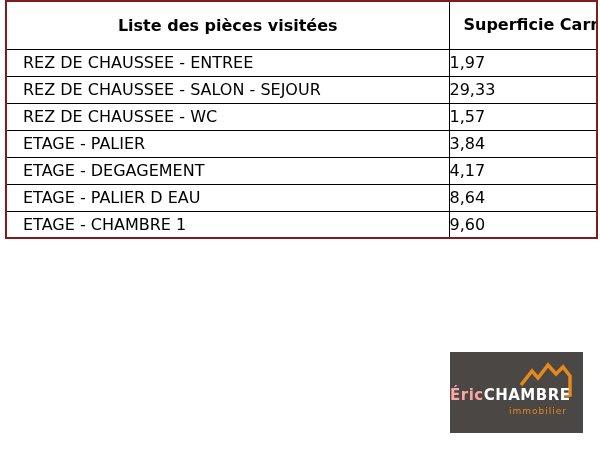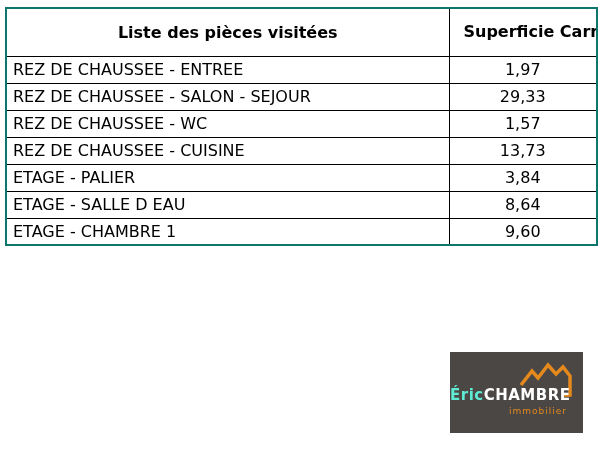--- a/index.html
+++ b/index.html
@@ -8,24 +8,24 @@
     background: #ffffff;
     font-family: "DejaVu Sans", "Liberation Sans", sans-serif;
     color: #000000;
     position: relative;
     overflow: hidden;
   }
   .sheet { position: absolute; left: 0; top: 0; width: 600px; height: 450px; }
 
   table.rooms {
     position: absolute;
-    left: 5px; top: 7px;
+    left: 5px; top: 0;
     width: 591px;
     border-collapse: collapse;
-    border: 2px solid #0f766e;
+    border: 2px solid #7f1d1d;
     table-layout: fixed;
   }
   table.rooms th, table.rooms td {
     border: 1px solid #000000;
     font-size: 16px;
     overflow: hidden;
     white-space: nowrap;
   }
   th.col-rooms {
     width: 443px;
@@ -41,25 +41,25 @@
     font-weight: bold;
     text-align: center;
     vertical-align: middle;
     white-space: normal;
     line-height: 1.25;
     padding: 0 14px;
   }
   td.room {
     height: 27px;
     text-align: left;
-    padding-left: 6px;
+    padding-left: 16px;
     vertical-align: middle;
   }
   td.area {
-    text-align: center;
+    text-align: left;
     vertical-align: middle;
   }
 
   .logo {
     position: absolute;
     left: 450px; top: 352px;
     width: 133px; height: 81px;
   }
   .logo-name {
     position: absolute;
@@ -105,48 +105,48 @@
     <tr>
       <td class="room">REZ DE CHAUSSEE - SALON - SEJOUR</td>
       <td class="area">29,33</td>
     </tr>
 
     <tr>
       <td class="room">REZ DE CHAUSSEE - WC</td>
       <td class="area">1,57</td>
     </tr>
 
-    <tr>
-      <td class="room">REZ DE CHAUSSEE - CUISINE</td>
-      <td class="area">13,73</td>
-    </tr>
 
     <tr>
       <td class="room">ETAGE - PALIER</td>
       <td class="area">3,84</td>
     </tr>
 
+    <tr>
+      <td class="room">ETAGE - DEGAGEMENT</td>
+      <td class="area">4,17</td>
+    </tr>
 
     <tr>
-      <td class="room">ETAGE - SALLE D EAU</td>
+      <td class="room">ETAGE - PALIER D EAU</td>
       <td class="area">8,64</td>
     </tr>
 
     <tr>
       <td class="room">ETAGE - CHAMBRE 1</td>
       <td class="area">9,60</td>
     </tr>
 
 
   </tbody>
   </table>
 
   <div class="logo" style="background: rgb(74, 71, 68);">
     <svg class="roof-icon" viewBox="0 0 58 42" fill="none">
       <path d="M3 23 L14 9 L20 16 L30 3 L38 12 L45 5 L52 14 L52 33 L45 33" stroke="#e5891d" stroke-width="3.5" fill="none" stroke-linejoin="miter" stroke-linecap="butt"></path>
     </svg>
     <div class="logo-name">
-      <span style="color: #5eead4; text-align: right;">Éric</span><span style="color: rgb(255, 255, 255);">CHAMBRE</span>
+      <span style="color: #fca5a5; text-align: right;">Éric</span><span style="color: rgb(255, 255, 255);">CHAMBRE</span>
     </div>
     <div class="logo-tagline" style="color: rgb(229, 137, 29); padding-left: 41px;">immobilier</div>
   </div>
 
 </div>
 
 </body></html>

